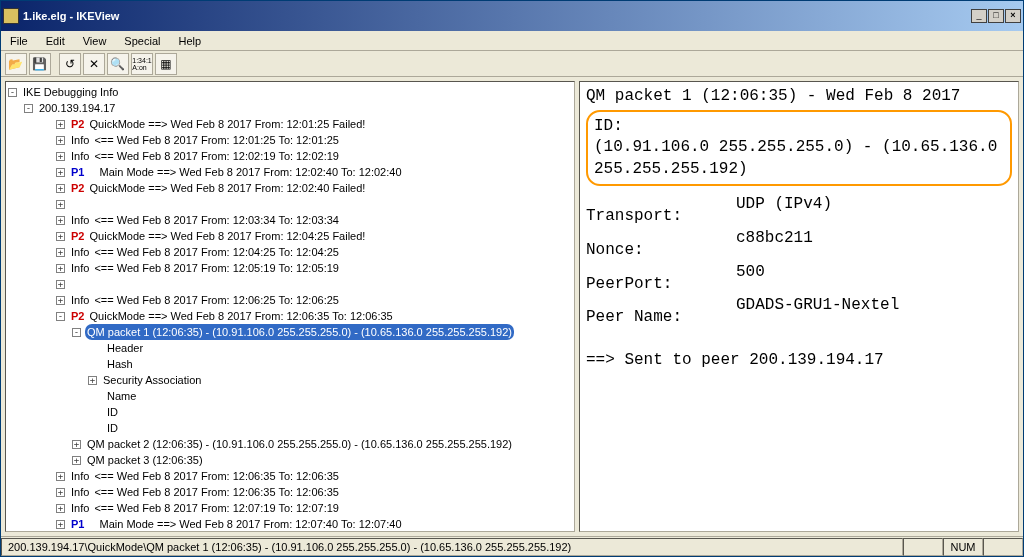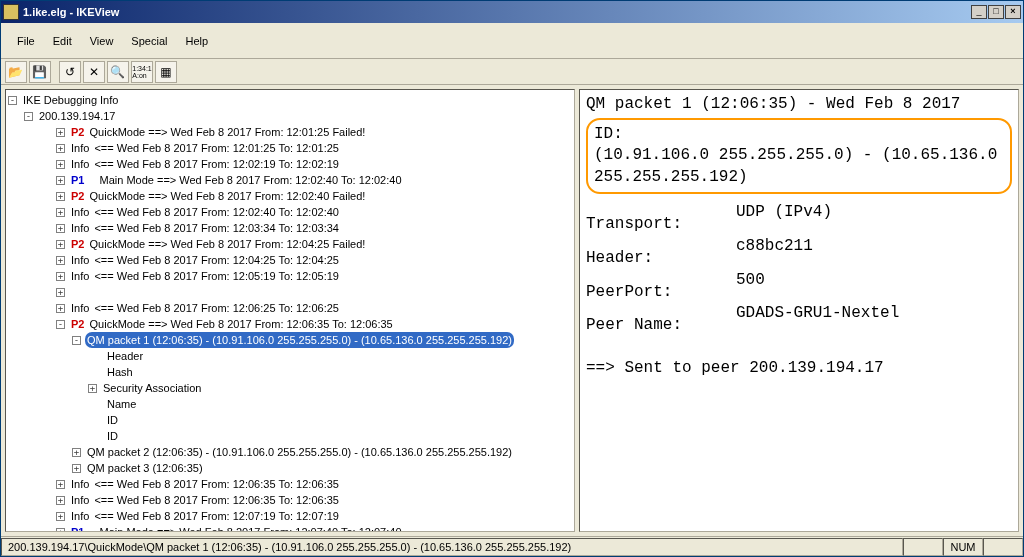--- a/index.html
+++ b/index.html
@@ -13,21 +13,21 @@
 }
 .window {
   width: 1024px;
   height: 557px;
   background: #ece9d8;
   border: 1px solid #003c74;
   display: flex;
   flex-direction: column;
 }
 .titlebar {
-  height: 22px;
+  height: 30px;
   background: linear-gradient(to right, #0a246a, #a6caf0);
   color: white;
   display: flex;
   align-items: center;
   padding: 0 2px;
 }
 .titlebar-icon {
   width: 16px; height: 16px;
   margin-right: 4px;
   background: #d8c060;
@@ -42,25 +42,25 @@
   border: 1px solid #404040;
   font-family: Arial;
   font-size: 9px;
   line-height: 10px;
   text-align: center;
   color: black;
   cursor: pointer;
 }
 .titlebar-btn.close { font-weight: bold; }
 .menubar {
-  height: 36px;
-  background: #ece9d8;
-  display: flex;
-  align-items: center;
-  padding: 0 12px;
+  height: 20px;
+  background: #ece9d8;
+  display: flex;
+  align-items: center;
+  padding: 0 5px;
   gap: 10px;
   border-bottom: 1px solid #aca899;
 }
 .menu-item { padding: 2px 4px; cursor: default; }
 .toolbar {
   height: 26px;
   background: #ece9d8;
   border-bottom: 1px solid #aca899;
   display: flex;
   align-items: center;
@@ -216,21 +216,20 @@
             <span class="row-text"><span class="phase-blue">P1</span> Main Mode  ==&gt;  Wed Feb 8 2017 From: 12:02:40 To: 12:02:40</span>
           </div>
           <div class="tree-row">
             <span class="indent" style="width: 48px;"></span>
             <span class="toggle">+</span>
             <span class="row-text"><span class="phase-red">P2</span> QuickMode  ==&gt;  Wed Feb 8 2017 From: 12:02:40 Failed!</span>
           </div>
           <div class="tree-row">
             <span class="indent" style="width: 48px;"></span>
             <span class="toggle">+</span>
-            <span class="row-text"><span class="info-lbl">Info</span>  &lt;==  Wed Feb 8 2017 From: 12:02:40 To: 12:02:40</span>
           </div>
           <div class="tree-row">
             <span class="indent" style="width: 48px;"></span>
             <span class="toggle">+</span>
             <span class="row-text"><span class="info-lbl">Info</span>  &lt;==  Wed Feb 8 2017 From: 12:03:34 To: 12:03:34</span>
           </div>
           <div class="tree-row">
             <span class="indent" style="width: 48px;"></span>
             <span class="toggle">+</span>
             <span class="row-text"><span class="phase-red">P2</span> QuickMode  ==&gt;  Wed Feb 8 2017 From: 12:04:25 Failed!</span>
@@ -331,21 +330,21 @@
       <div>QM packet 1 (12:06:35) -  Wed Feb 8 2017</div>
       <div class="detail-highlight">
         <div>ID:</div>
         <div>(10.91.106.0  255.255.255.0) - (10.65.136.0  255.255.255.192)</div>
       </div>
       <div class="detail-row">
           <span class="detail-label">Transport:</span>
           <span>UDP (IPv4)</span>
         </div>
       <div class="detail-row">
-          <span class="detail-label">Header:</span>
+          <span class="detail-label">Nonce:</span>
           <span>c88bc211</span>
         </div>
       <div class="detail-row">
           <span class="detail-label">PeerPort:</span>
           <span>500</span>
         </div>
       <div class="detail-row">
           <span class="detail-label">Peer Name:</span>
           <span>GDADS-GRU1-Nextel</span>
         </div>

